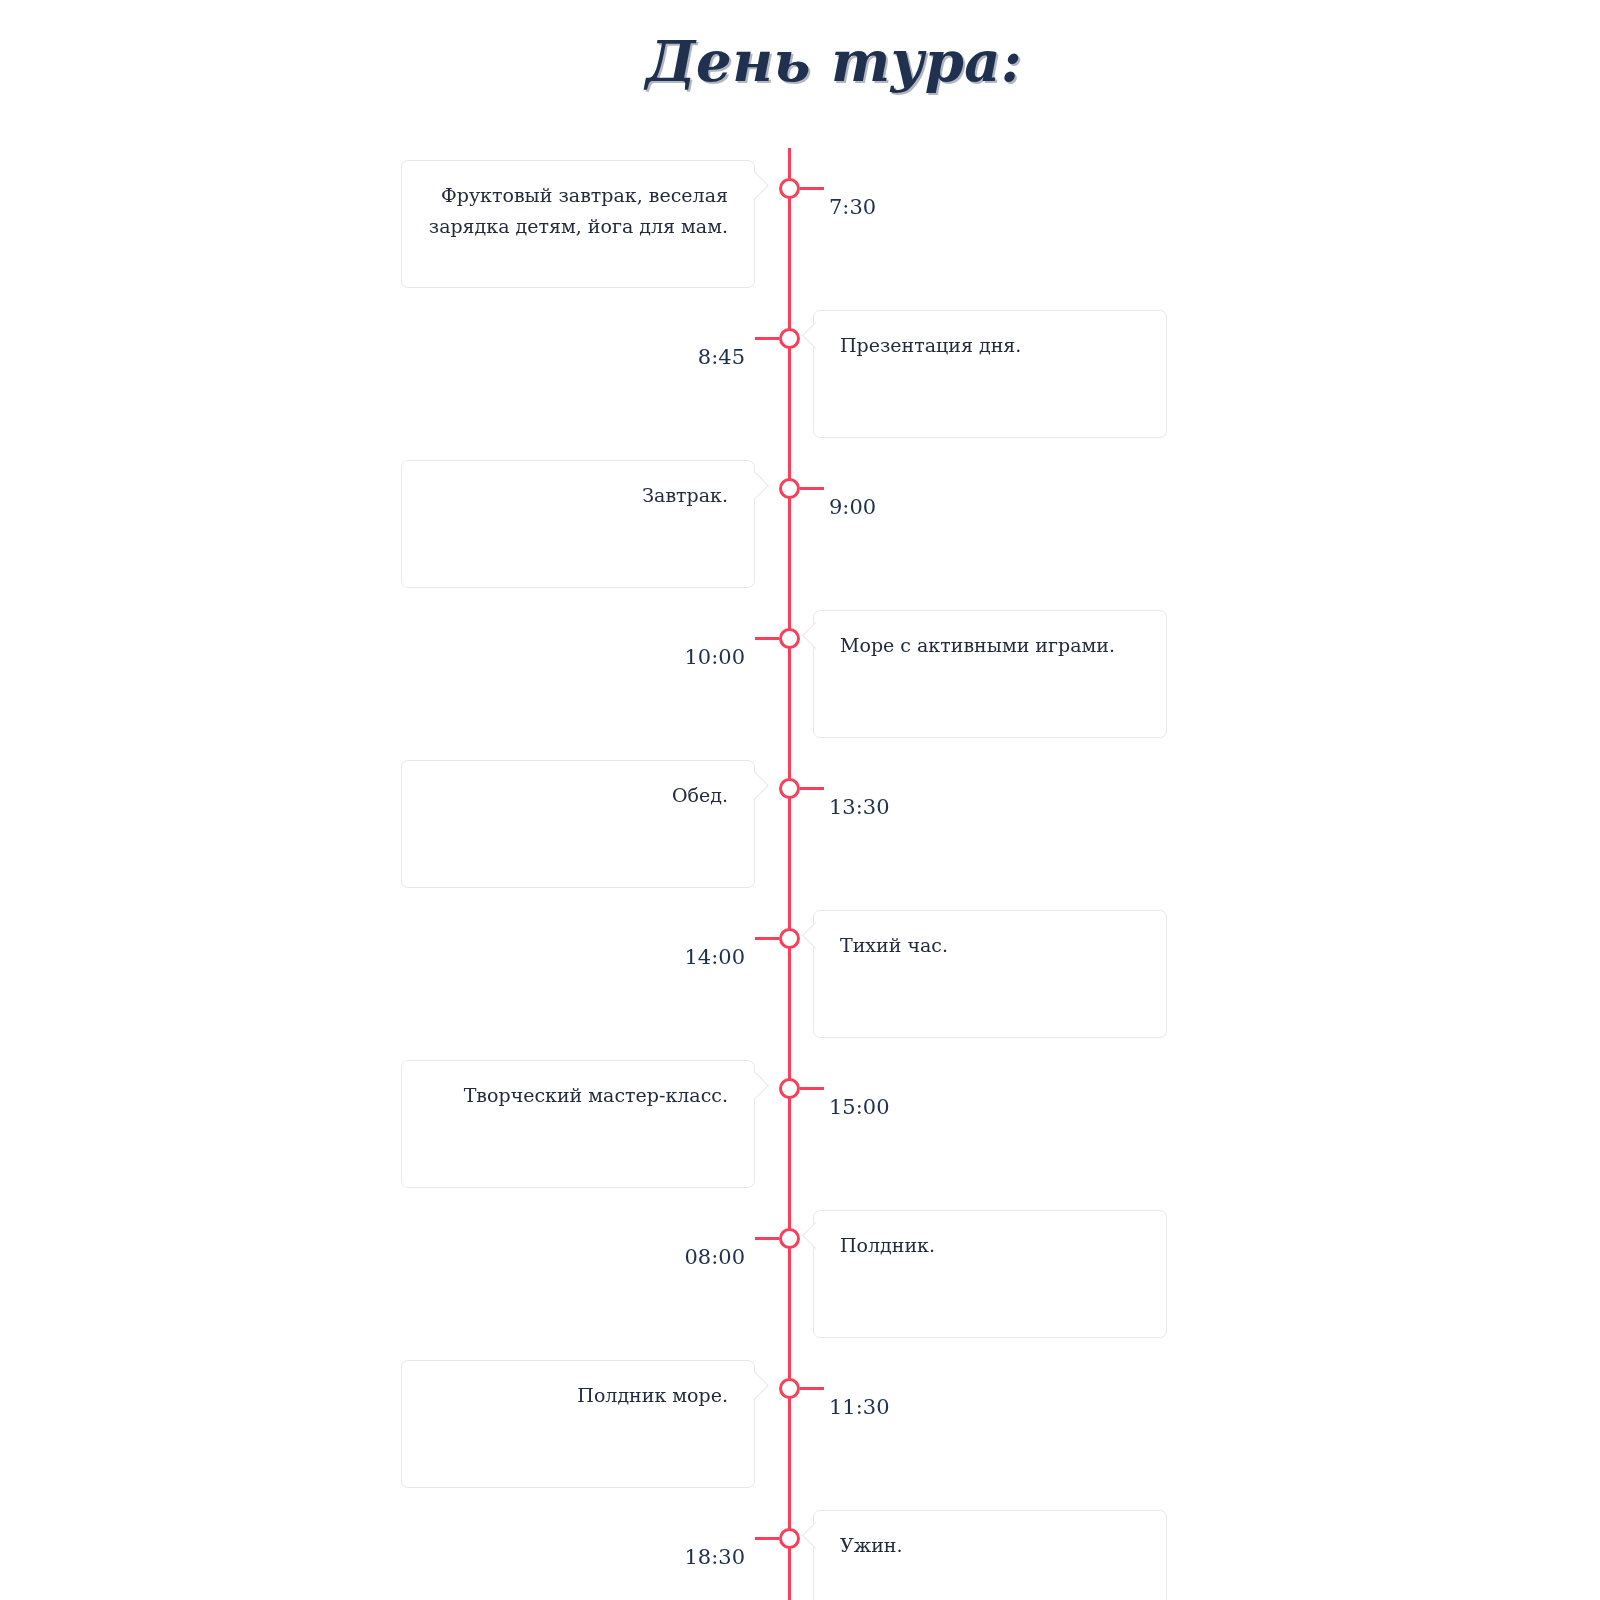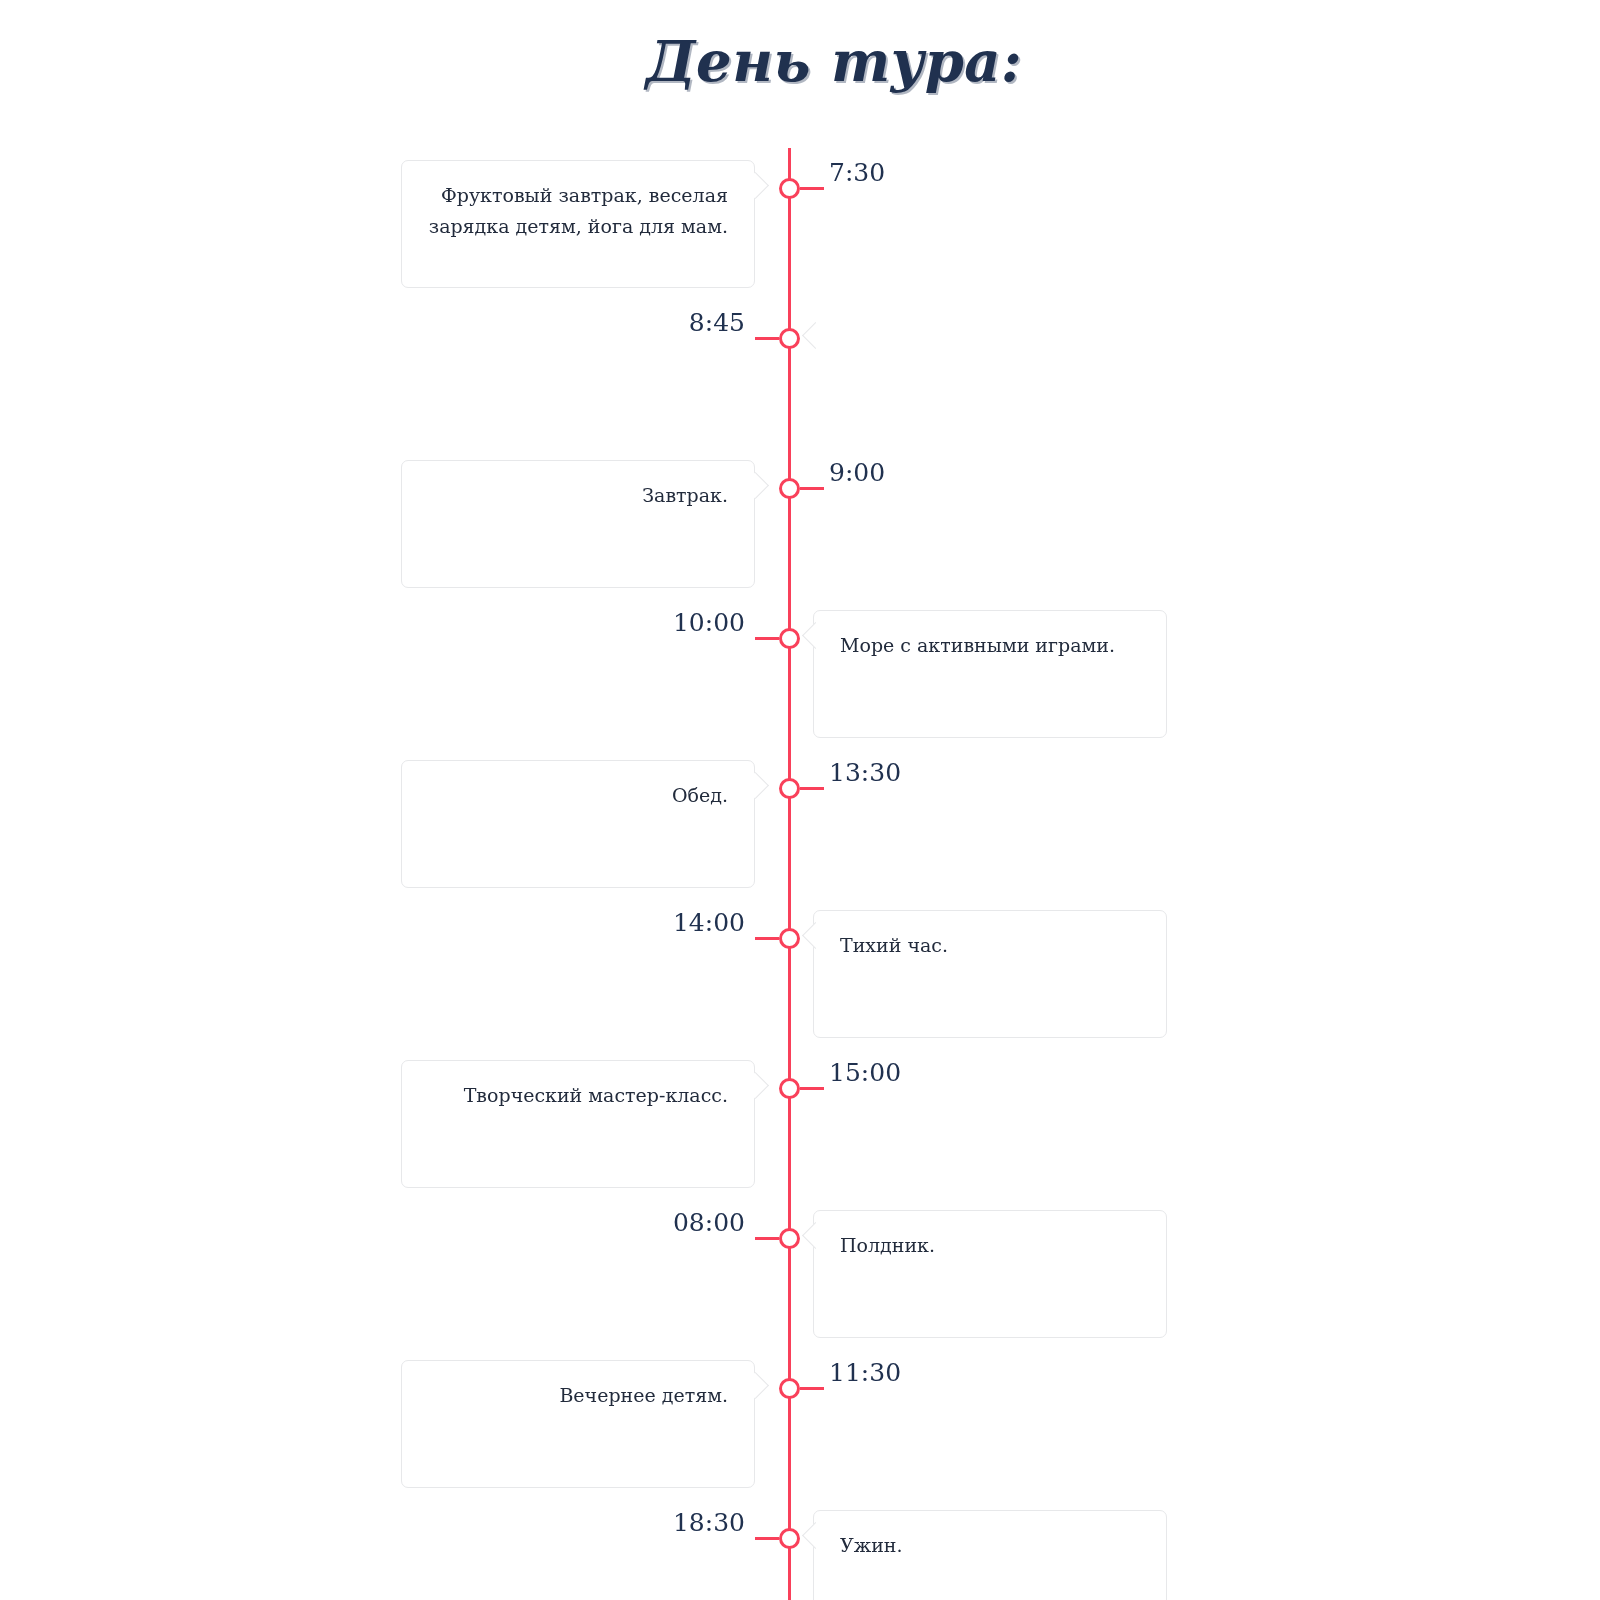--- a/index.html
+++ b/index.html
@@ -73,23 +73,23 @@
     height: 3px;
     background: #f9405a;
     z-index: 2;
   }
   .row-left .node-dash  { left: 800px; }   
   .row-right .node-dash { left: 755px; }   
 
   
   .time-label {
     position: absolute;
-    top: 10px;
+    top: 44px;
     font-family: "DejaVu Serif", serif;
-    font-size: 25px;
+    font-size: 21px;
     color: #20314f;
     white-space: nowrap;
     line-height: 30px;
   }
   .row-left  .time-label { left: 829px; text-align: left; }
   .row-right .time-label { left: 590px; width: 155px; text-align: right; }
 
   
   .card {
     position: absolute;
@@ -152,20 +152,23 @@
     <div class="timeline-row row-left" style="top: 148px;">
       <div class="card">
         <div class="card-text">Фруктовый завтрак, веселая зарядка детям, йога для мам.</div>
       </div>
       <div class="card-notch"></div>
       <div class="node-dash"></div>
       <div class="node-marker"></div>
       <div class="time-label">7:30</div>
     </div>
     <div class="timeline-row row-right" style="top: 298px;">
+      <div class="card">
+        <div class="card-text">Презентация дня.</div>
+      </div>
       <div class="card-notch"></div>
       <div class="node-dash"></div>
       <div class="node-marker"></div>
       <div class="time-label">8:45</div>
     </div>
     <div class="timeline-row row-left" style="top: 448px; padding-left: 10px;">
       <div class="card">
         <div class="card-text">Завтрак.</div>
       </div>
       <div class="card-notch"></div>
@@ -213,21 +216,21 @@
       <div class="card">
         <div class="card-text">Полдник.</div>
       </div>
       <div class="card-notch"></div>
       <div class="node-dash"></div>
       <div class="node-marker"></div>
       <div class="time-label">08:00</div>
     </div>
     <div class="timeline-row row-left" style="top: 1348px;">
       <div class="card">
-        <div class="card-text">Вечернее детям.</div>
+        <div class="card-text">Полдник море.</div>
       </div>
       <div class="card-notch"></div>
       <div class="node-dash"></div>
       <div class="node-marker"></div>
       <div class="time-label">11:30</div>
     </div>
     <div class="timeline-row row-right" style="top: 1498px;">
       <div class="card">
         <div class="card-text">Ужин.</div>
       </div>

